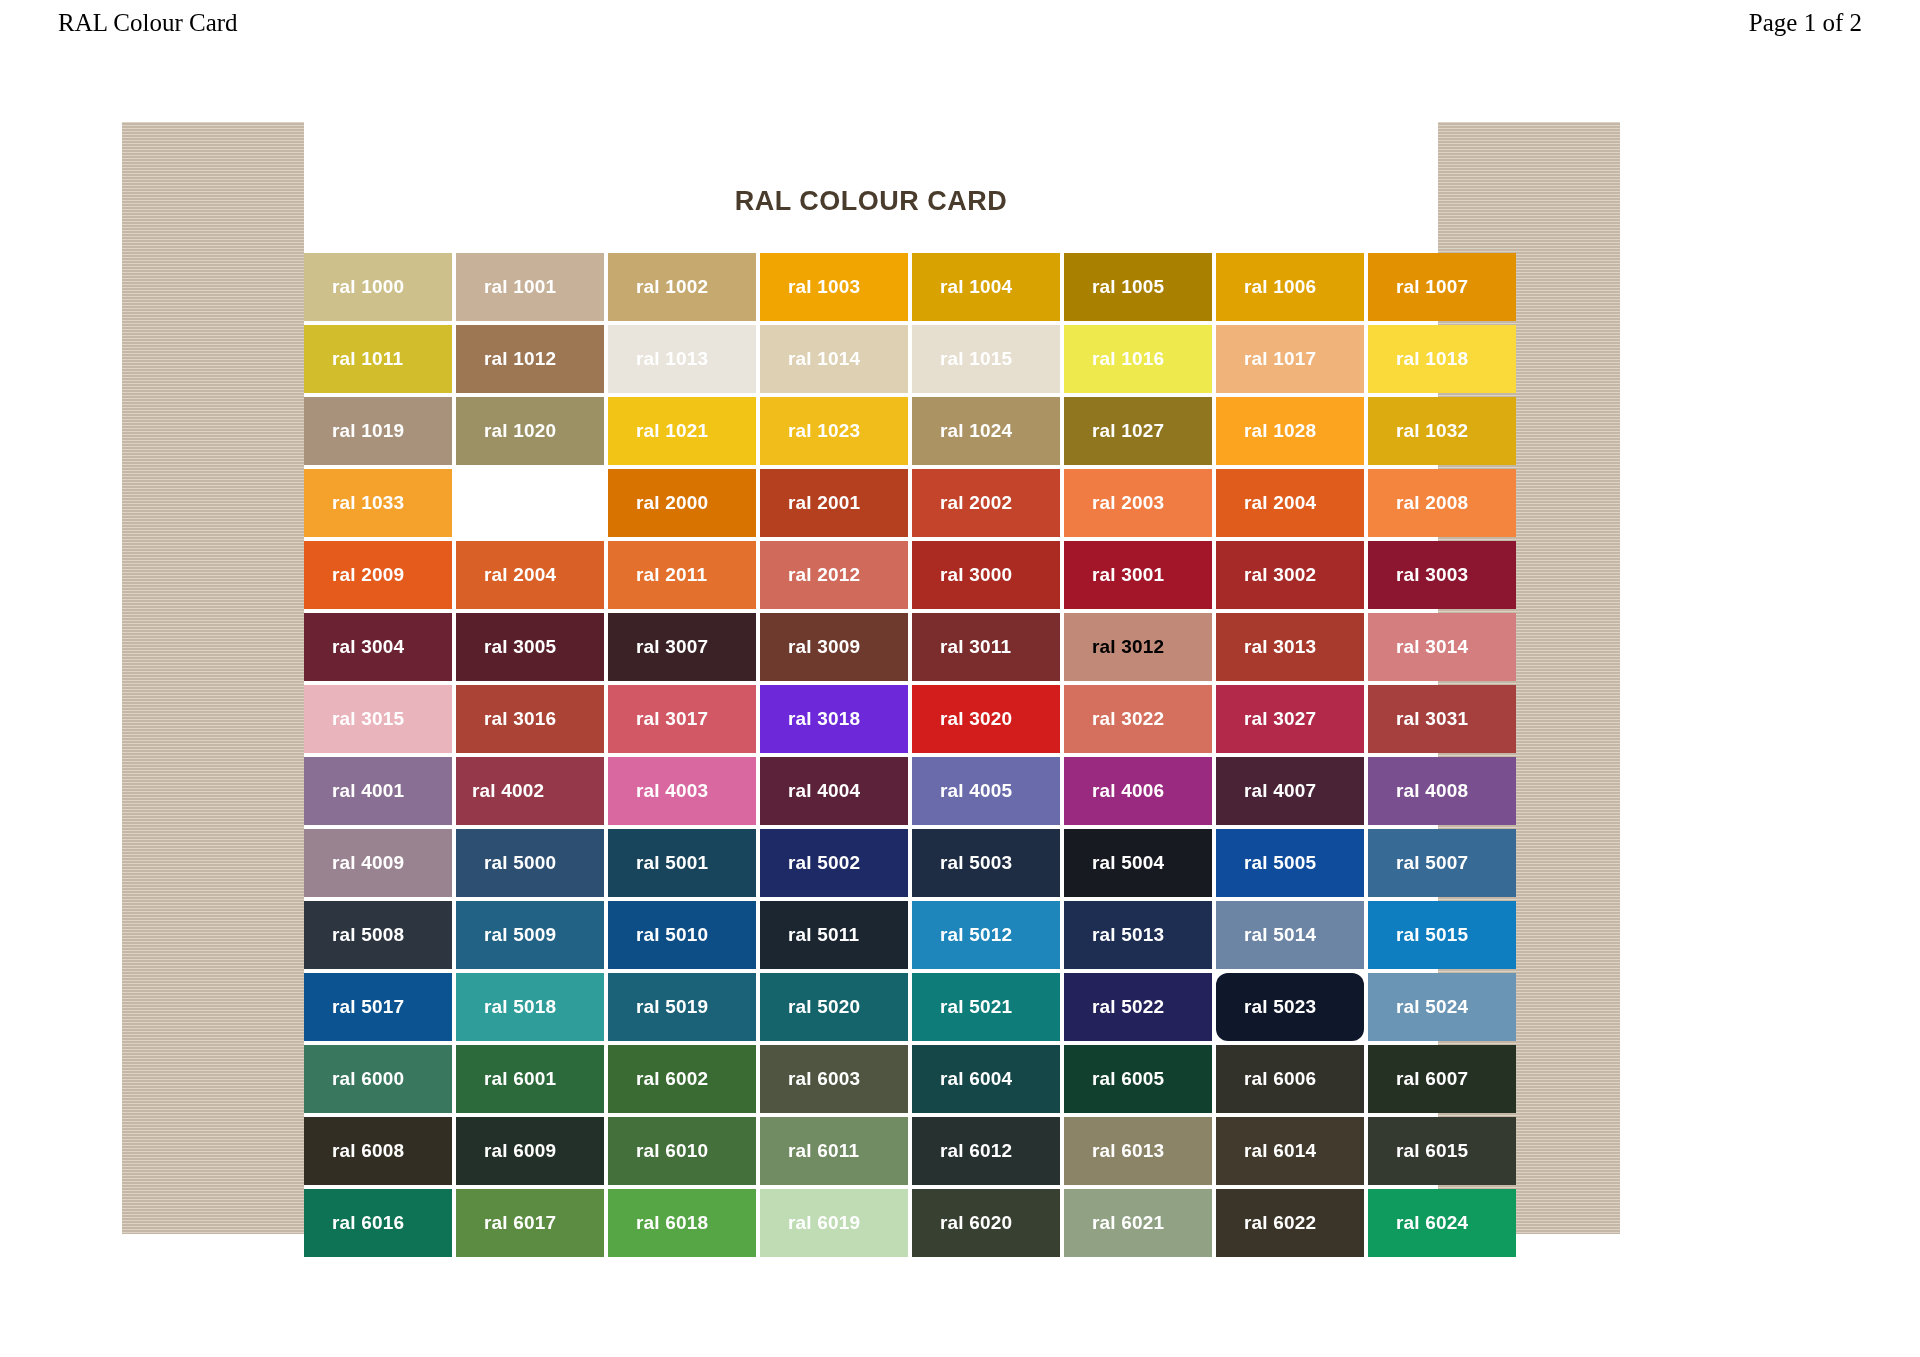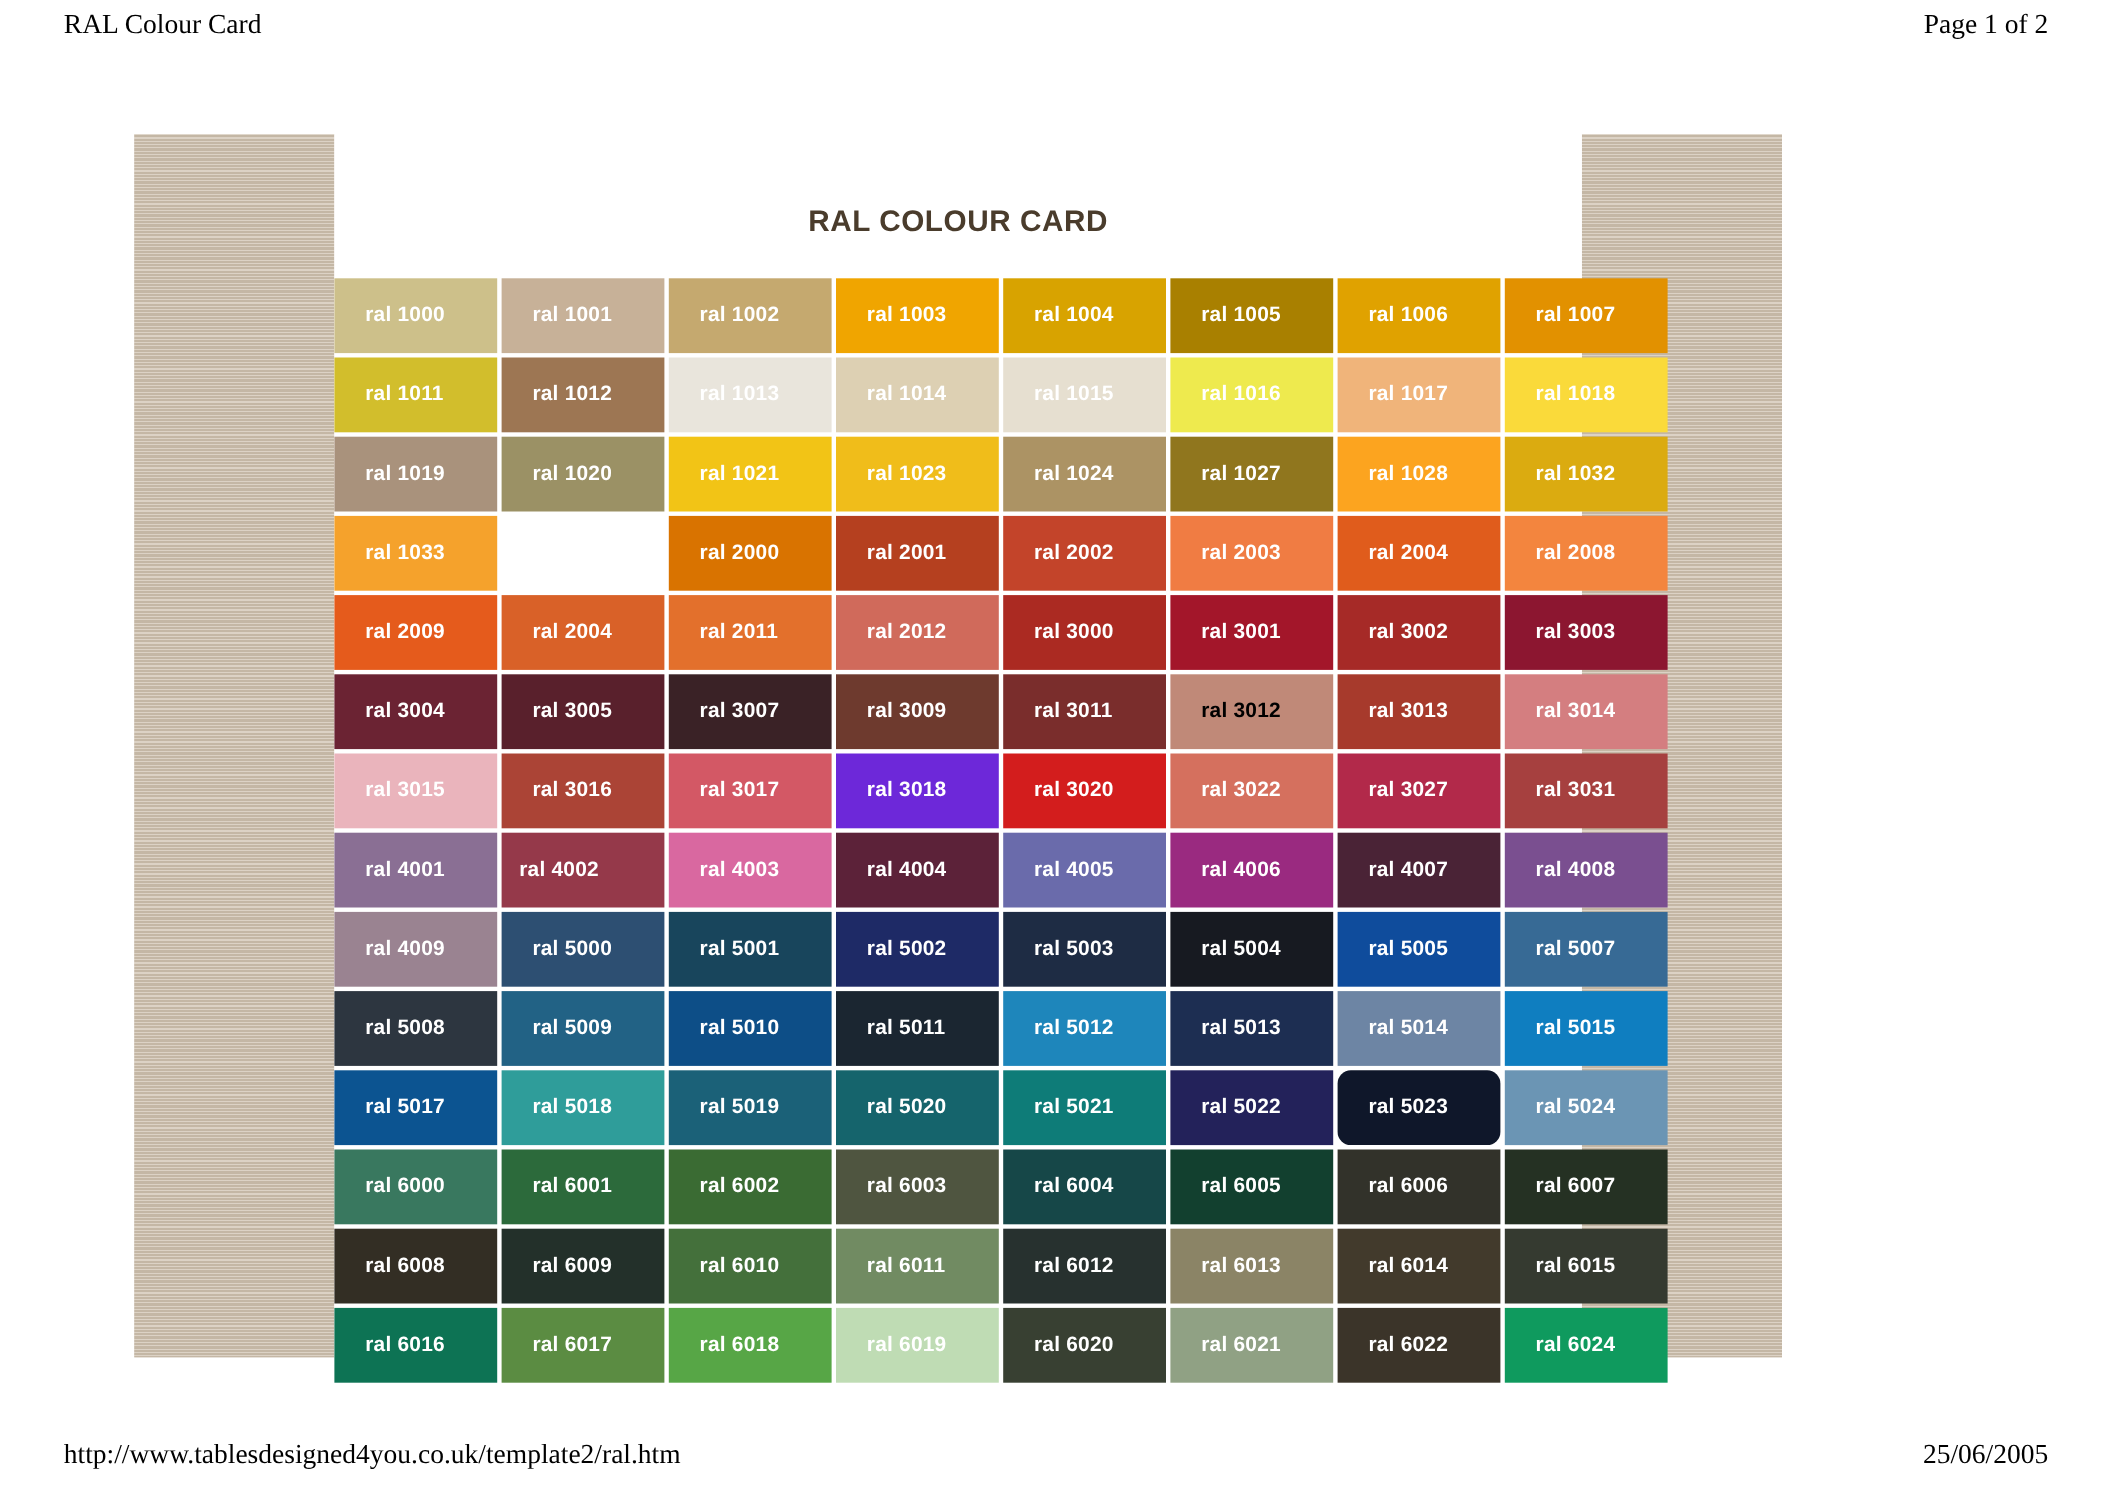--- a/index.html
+++ b/index.html
@@ -465,18 +465,14 @@
           <div class="swatch" style="background: rgb(59, 52, 41);">
             <span style="color: rgb(255, 255, 255);">ral 6022</span>
           </div>
           <div class="swatch" style="background: rgb(15, 154, 94);">
             <span style="color: rgb(255, 255, 255);">ral 6024</span>
           </div>
         </div>
     </div>
   </div>
 
-  <div class="print-footer">
-    <span>http://www.tablesdesigned4you.co.uk/template2/ral.htm</span>
-    <span>25/06/2005</span>
-  </div>
 
 </div>
 
 </body></html>

